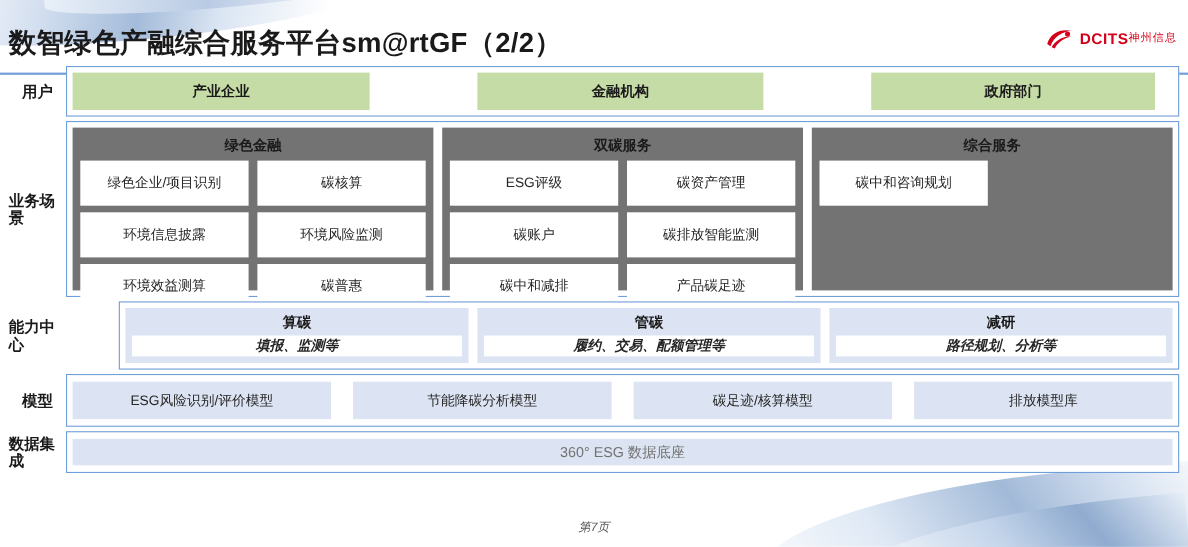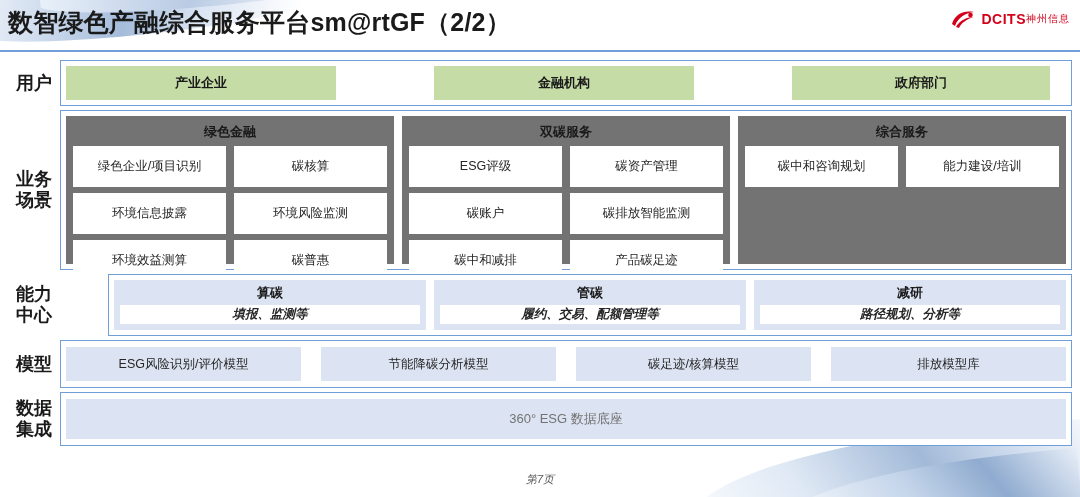--- a/index.html
+++ b/index.html
@@ -39,21 +39,21 @@
   }
   #deco-bottom2 {
     right: 0px; bottom: -20px; width: 300px; height: 54px;
     background: linear-gradient(55deg, #ffffff 0%, #c3d4ea 45%, #8fabcf 70%, #e7eef8 100%);
     border-radius: 80% 0 0 0;
     transform: rotate(-6deg);
   }
 
   
   #header {
-    position: absolute; top: 0; left: 0; width: 1080px; height: 52px;
+    position: absolute; top: 16px; left: 0; width: 1080px; height: 52px;
   }
   #page-title {
     position: absolute; left: 8px; top: 6px;
     font-size: 25px; font-weight: bold; color: #1a1a1a;
     letter-spacing: .2px;
     white-space: nowrap;
   }
   #logo {
     position: absolute; right: 10px; top: 8px;
     display: flex; align-items: center; gap: 5px;
@@ -68,38 +68,38 @@
   }
 
   
   #grid {
     position: absolute; left: 8px; top: 60px; width: 1064px; height: 408px;
     display: flex; flex-direction: column; gap: 4px;
   }
   .band { display: flex; align-items: stretch; }
   .row-label {
     width: 52px; flex: none;
-    display: flex; align-items: center; justify-content: center; text-align: center;
-    font-size: 18px; font-weight: bold; color: #1a1a1a;
+    display: flex; align-items: center; justify-content: center; 
+    font-size: 14px; font-weight: bold; color: #1a1a1a;
     line-height: 1.15;
   }
   .band-body {
     flex: 1;
     border: 1px solid #6f9ed8;
     background: #ffffff;
     padding: 5px;
     display: flex;
   }
 
   
   #band-users     { height: 46px; }
   #band-scenario  { height: 160px; }
   #band-capability{ height: 62px; }
   #band-model     { height: 48px; }
-  #band-data      { height: 54px; }
+  #band-data      { height: 38px; }
 
   
   #users-strip { flex: 1; display: flex; align-items: stretch; }
   .user-box {
     background: #c6dca7;
     display: flex; align-items: center; justify-content: center;
     font-size: 13px; font-weight: bold; color: #1a1a1a;
   }
   .user-gap { flex: 0 0 98px; }
   .user-box.u0 { flex: 0 0 270px; }
@@ -245,21 +245,20 @@
             <div class="scen-item">产品碳足迹</div>
             <div class="scen-item">绿色供应链</div>
             <div class="scen-item empty"></div>
           </div>
         </div>
 
         <div class="scen-col">
           <div class="scen-title">综合服务</div>
           <div class="scen-items">
             <div class="scen-item">碳中和咨询规划</div>
-            <div class="scen-item">能力建设/培训</div>
           </div>
         </div>
 
       </div>
     </div>
 
     <div class="band" id="band-capability">
       <div class="row-label">能力中心</div>
       <div class="band-body" id="capability-body">
         <div class="cap-col">

